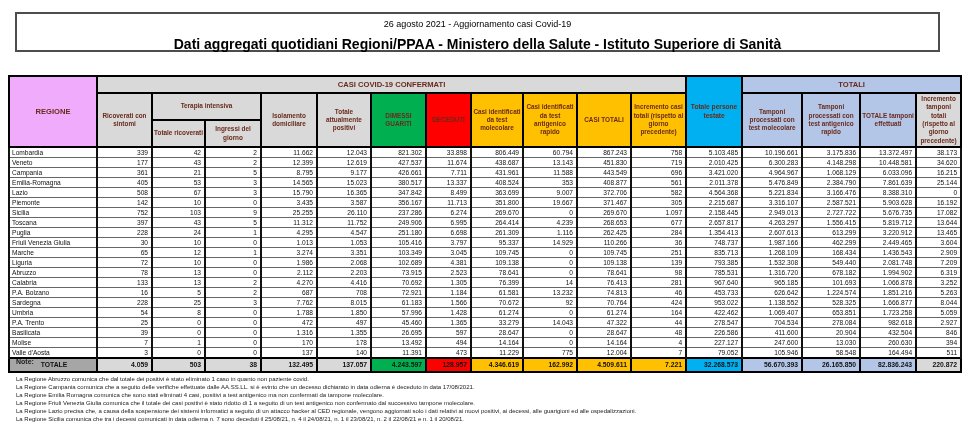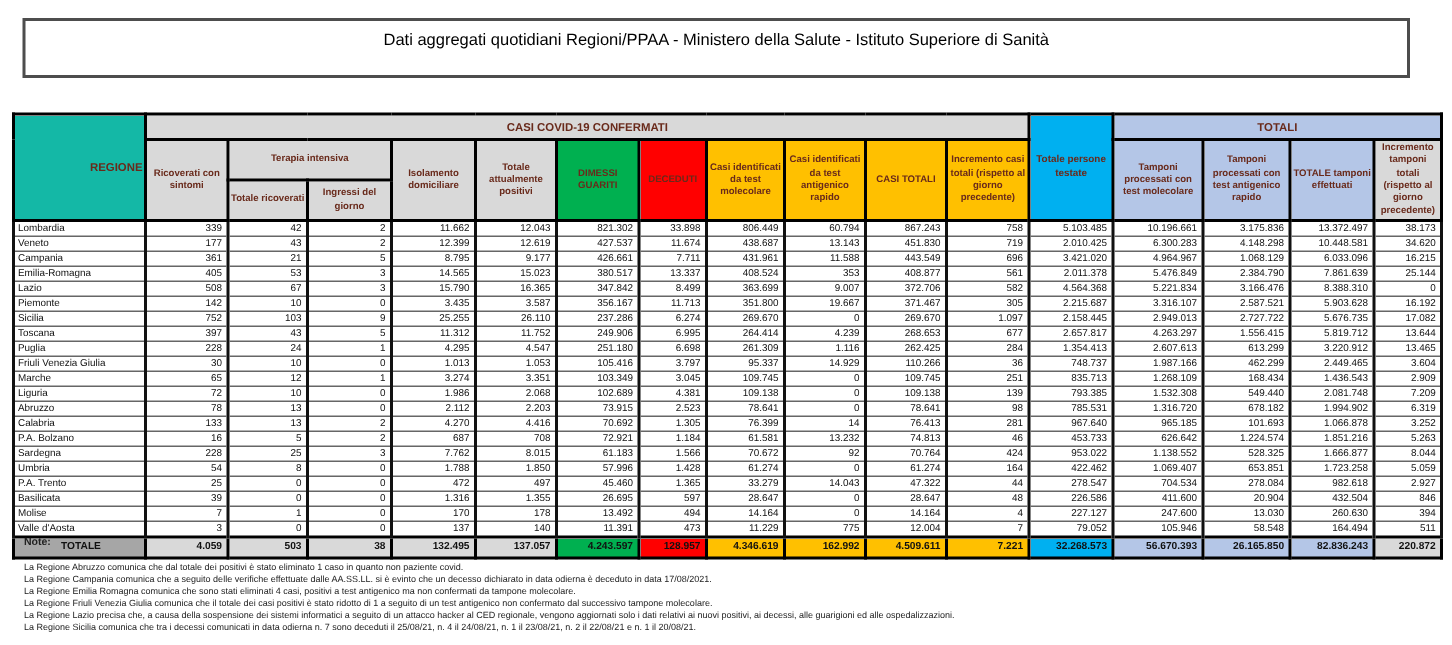--- a/index.html
+++ b/index.html
@@ -1,56 +1,57 @@
 <!DOCTYPE html>
 <html><head>
 <meta charset="utf-8">
 <style>
   html,body{margin:0;padding:0;background:#fff;width:968px;height:430px;overflow:hidden;
     font-family:"Liberation Sans",sans-serif;-webkit-font-smoothing:antialiased;}
   .title-box{position:absolute;left:15px;top:12px;width:921px;height:36px;
     border:2px solid #4d4d4d;text-align:center;color:#000;}
   .title-line1{font-size:9px;margin-top:5px;}
-  .title-line2{font-size:11px;margin-top:7px;}
+  .title-line2{font-size:14px;margin-top:7px;font-weight:bold;}
   .table-wrap{position:absolute;left:8px;top:75px;width:952px;}
   table{border-collapse:collapse;table-layout:fixed;width:952px;}
   th,td{overflow:hidden;white-space:nowrap;padding:0;}
   thead th{border:2px solid #000;font-weight:bold;color:#692a1b;font-size:6.4px;
     line-height:1.3;vertical-align:middle;text-align:center;white-space:normal;padding:0 1px;}
   thead tr.h1 th{font-size:7.6px;height:15px;}
   thead tr.h1 th.tall{font-size:6.6px;}
   thead tr.h2 th{height:25px;}
   thead tr.h3 th{height:25px;}
   tbody td{border:1px solid #666;border-left:2px solid #111;border-right:2px solid #111;
     font-size:6.6px;color:#111;text-align:right;height:9px;line-height:9px;padding-right:3px;}
   tbody tr.totale td{border:2px solid #000;font-weight:bold;height:12px;line-height:12px;font-size:6.8px;}
   td.region{text-align:left;padding-left:2px;padding-right:0;}
   td.totale-label{text-align:center;}
   .bg-gray{background:#d9d9d9;}
-  .bg-dgray{background:#14b8a6;text-align:right;}
+  .bg-dgray{background:#f0abfc;}
   .bg-green{background:#00b050;}
   .bg-red{background:#ff0000;}
   .bg-yellow{background:#ffc000;}
   .bg-cyan{background:#00b0f0;}
   .bg-peri{background:#b4c6e7;}
   .tc-green{background:#00b050;}
   .tc-red{background:#ff0000;}
   .tc-yellow{background:#ffc000;}
   .tc-cyan{background:#00b0f0;}
   .tc-periwinkle{background:#b4c6e7;}
   .tc-gray{background:#d9d9d9;}
   .tc-dgray{background:#a6a6a6;}
   .notes{position:absolute;left:16px;top:358px;width:940px;color:#222;}
   .notes-title{font-size:7px;font-weight:bold;margin-bottom:10px;}
   .note-line{font-size:6px;line-height:8px;}
 </style>
 </head>
 <body>
 
 <div class="title-box">
+  <div class="title-line1">26 agosto 2021 - Aggiornamento casi Covid-19</div>
   <div class="title-line2">Dati aggregati quotidiani Regioni/PPAA - Ministero della Salute - Istituto Superiore di Sanità</div>
 </div>
 
 <div class="table-wrap">
   <table>
     <colgroup>
       <col style="width:88px">
         <col style="width:55px">
         <col style="width:53px">
         <col style="width:56px">

